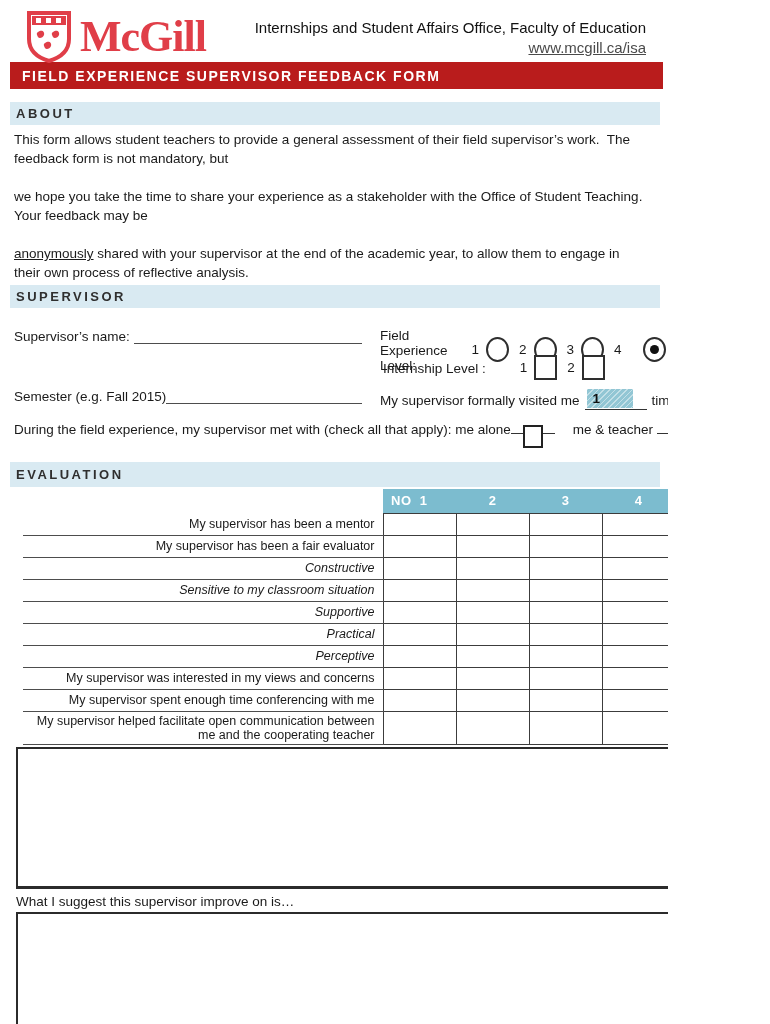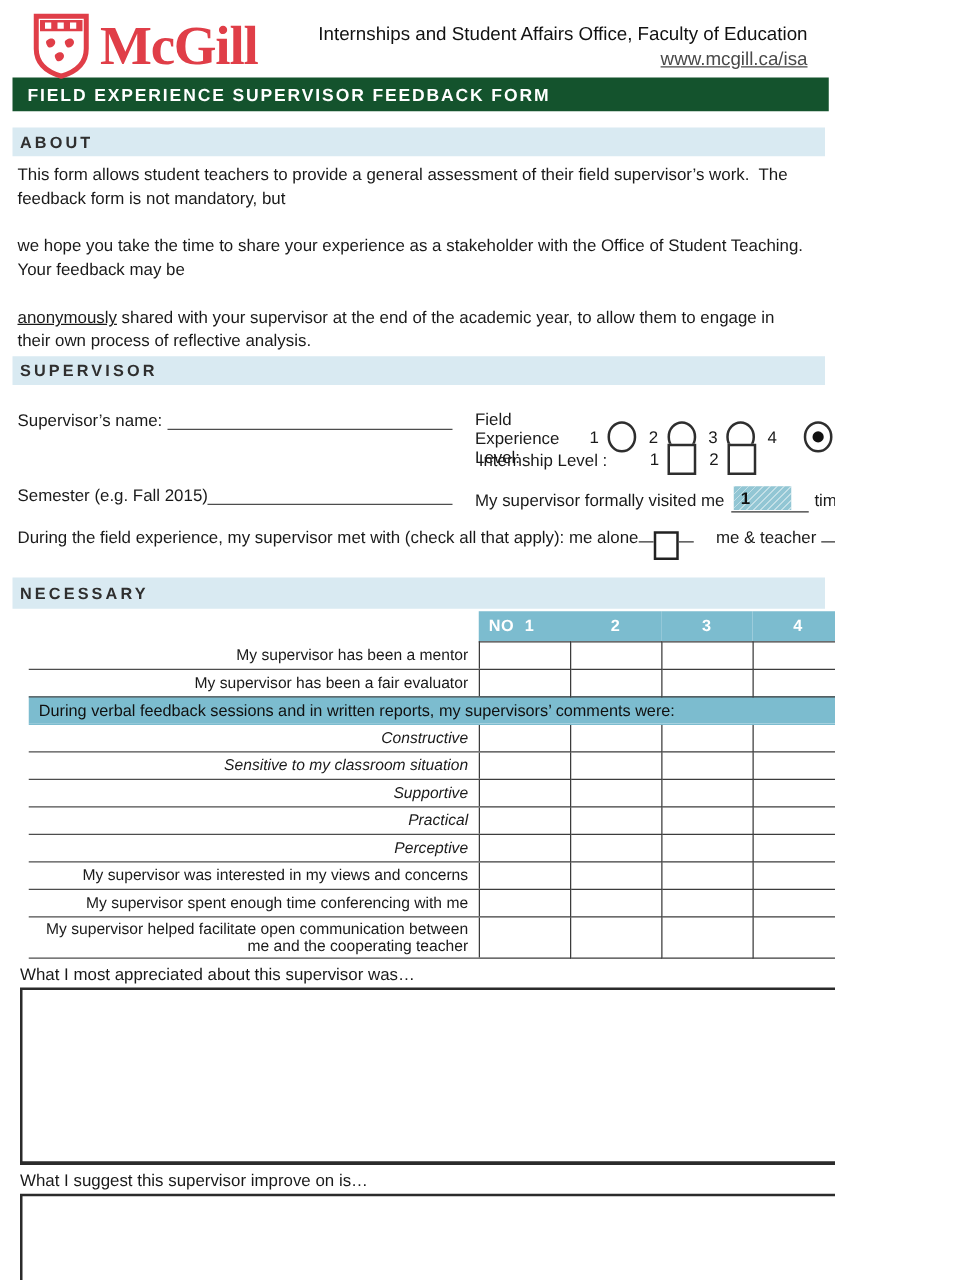--- a/index.html
+++ b/index.html
@@ -9,21 +9,21 @@
 
   
   .top-header { display:flex; justify-content:space-between; align-items:flex-start; padding:10px 22px 0 26px; height:60px; }
   .logo-wrap { display:flex; align-items:center; gap:8px; }
   .logo-word { font-family:"Liberation Serif", serif; font-weight:700; font-size:44px; color:#e03e48; letter-spacing:-1px; line-height:48px; }
   .hdr-right { text-align:right; padding-top:8px; }
   .hdr-office { font-size:15px; color:#111; line-height:20px; }
   .hdr-link { font-size:15px; color:#4a4a4a; text-decoration:underline; line-height:20px; display:inline-block; }
 
   
-  .banner { margin:2px 5px 0 10px; height:27px; background:#14532d; color:#fff; display:flex; align-items:center; padding-left:12px; font-weight:700; font-size:14px; letter-spacing:1.5px; }
+  .banner { margin:2px 5px 0 10px; height:27px; background:#b91c1c; color:#fff; display:flex; align-items:center; padding-left:12px; font-weight:700; font-size:14px; letter-spacing:1.5px; }
 
   
   .section-bar { margin:13px 8px 0 10px; height:23px; background:#d9eaf2; display:flex; align-items:center; padding-left:6px; }
   .section-title { font-size:13px; font-weight:600; color:#2f2f2f; letter-spacing:2.5px; }
   .section-note { font-size:10px; font-weight:600; color:#3a3a3a; letter-spacing:1px; margin-left:8px; padding-top:2px; }
 
   
   .about-text { margin:5px 20px 0 14px; font-size:13.5px; line-height:19px; white-space:pre-wrap; }
   .about-text .u { text-decoration:underline; }
   .section-bar.sup { margin-top:3px; }
@@ -161,21 +161,21 @@
       <div class="visited-wrap">
         <span>My supervisor formally visited me</span><span class="visited-underline"><span class="visited-field">1</span></span><span>times during this FE.</span>
       </div>
     </div>
     <div class="sup-row4">
       <span>During the field experience, my supervisor met with (check all that apply): me alone</span><span class="mini-line"></span><span class="metbox low"></span><span class="mini-line"></span><span class="met-gap"></span><span>me &amp; teacher</span>&nbsp;<span class="mini-line"></span><span class="metbox high"></span><span class="met-gap"></span><span>teacher alone</span>
     </div>
   </div>
 
   <div class="section-bar eval">
-    <span class="section-title">NECESSARY</span>
+    <span class="section-title">EVALUATION</span>
   </div>
 
   <table class="eval">
     <colgroup>
         <col class="lab">
         <col class="sc">
         <col class="sc">
         <col class="sc">
         <col class="sc">
         <col class="sc">
@@ -201,23 +201,20 @@
         </tr>
         <tr>
           <td class="label-cell">My supervisor has been a fair evaluator</td>
           <td class="rating-cell"></td>
           <td class="rating-cell"></td>
           <td class="rating-cell"></td>
           <td class="rating-cell"></td>
           <td class="rating-cell"></td>
         </tr>
         <tr>
-          <td colspan="6" class="subheader-cell">During verbal feedback sessions and in written reports, my supervisors’ comments were:</td>
-        </tr>
-        <tr>
           <td class="label-cell italic">Constructive</td>
           <td class="rating-cell"></td>
           <td class="rating-cell"></td>
           <td class="rating-cell"></td>
           <td class="rating-cell"></td>
           <td class="rating-cell"></td>
         </tr>
         <tr>
           <td class="label-cell italic">Sensitive to my classroom situation</td>
           <td class="rating-cell"></td>
@@ -271,19 +268,18 @@
           <td class="rating-cell"></td>
           <td class="rating-cell"></td>
           <td class="rating-cell"></td>
           <td class="rating-cell"></td>
           <td class="rating-cell"></td>
         </tr>
       </tbody>
   </table>
 
 
-  <div class="q-label">What I most appreciated about this supervisor was…</div>
   <div class="comment-box b1"></div>
 
   <div class="q-label">What I suggest this supervisor improve on is…</div>
   <div class="comment-box b2"></div>
 
 </div>
 
 </body></html>

